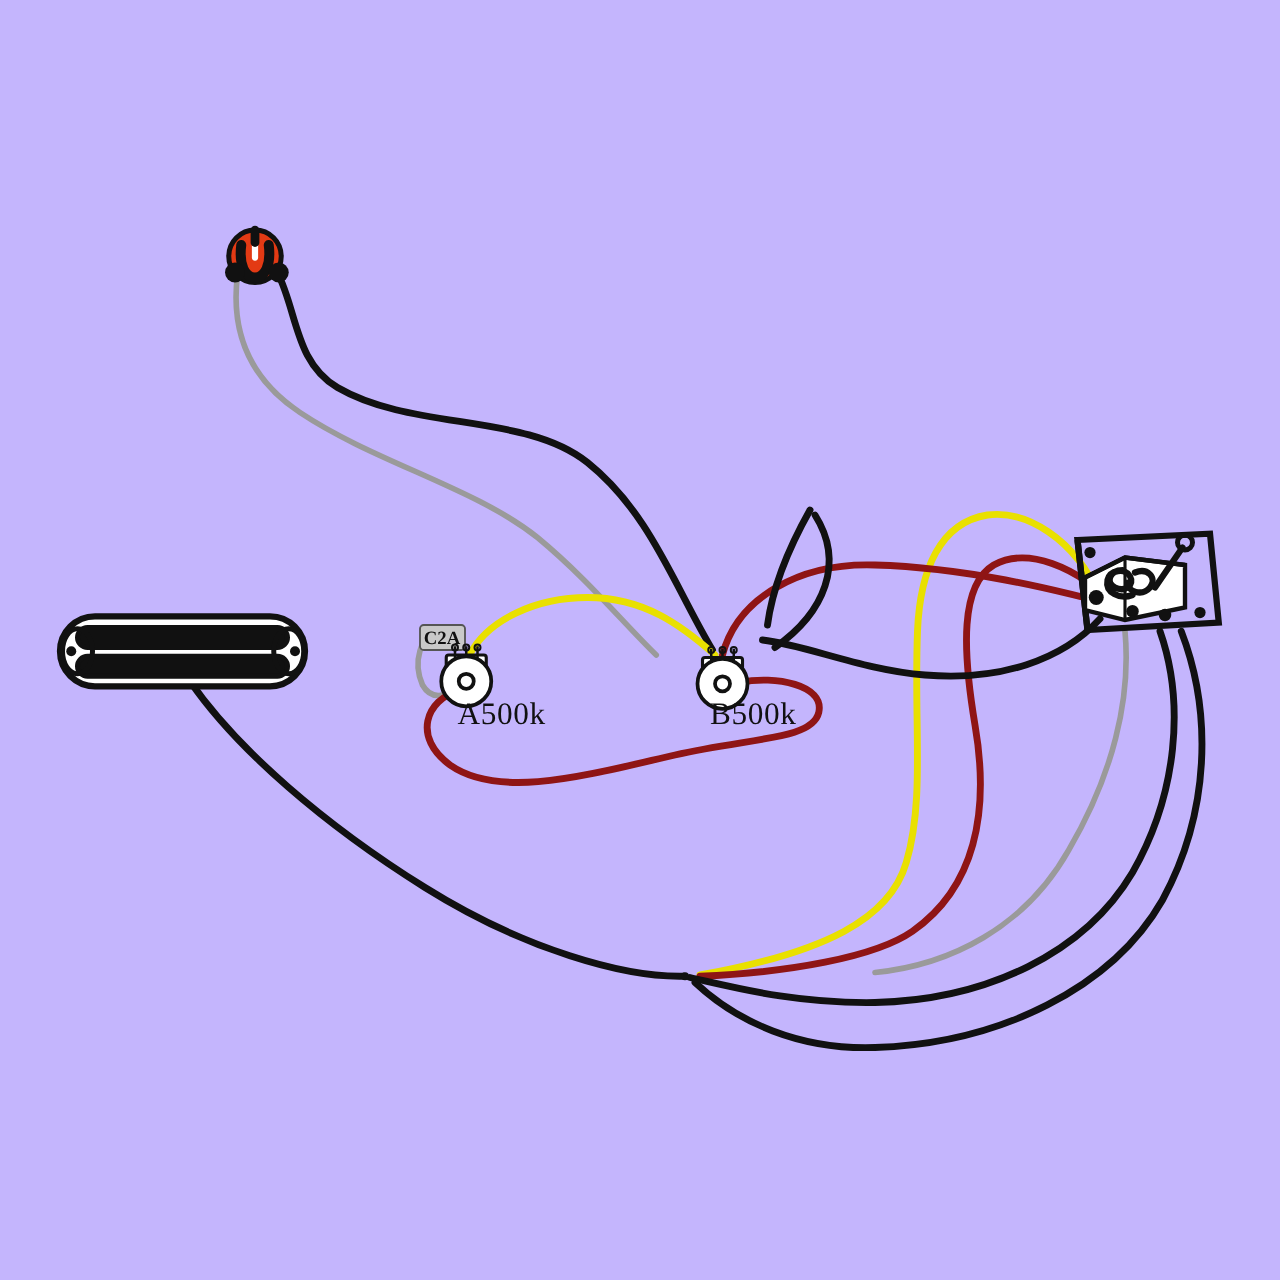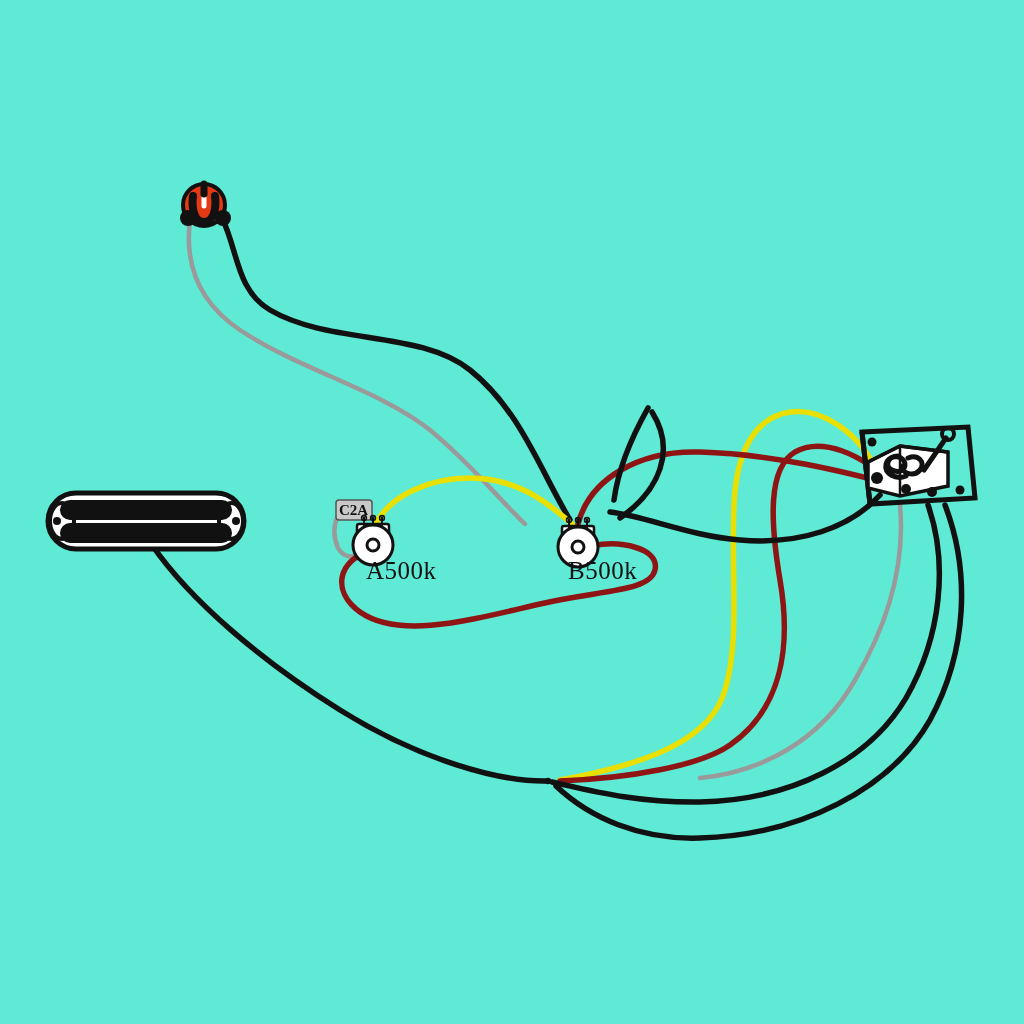--- a/index.html
+++ b/index.html
@@ -11,21 +11,21 @@
   body {
     width: 1024px;
     height: 1024px;
     overflow: hidden;
     font-family: "Liberation Serif", "DejaVu Serif", serif;
   }
   #diagram-root {
     position: relative;
     width: 1024px;
     height: 1024px;
-    background: #5eead4;
+    background: #c4b5fd;
   }
   #wiring-svg {
     position: absolute;
     left: 0;
     top: 0;
     width: 1024px;
     height: 1024px;
     display: block;
   }
   .wire {

